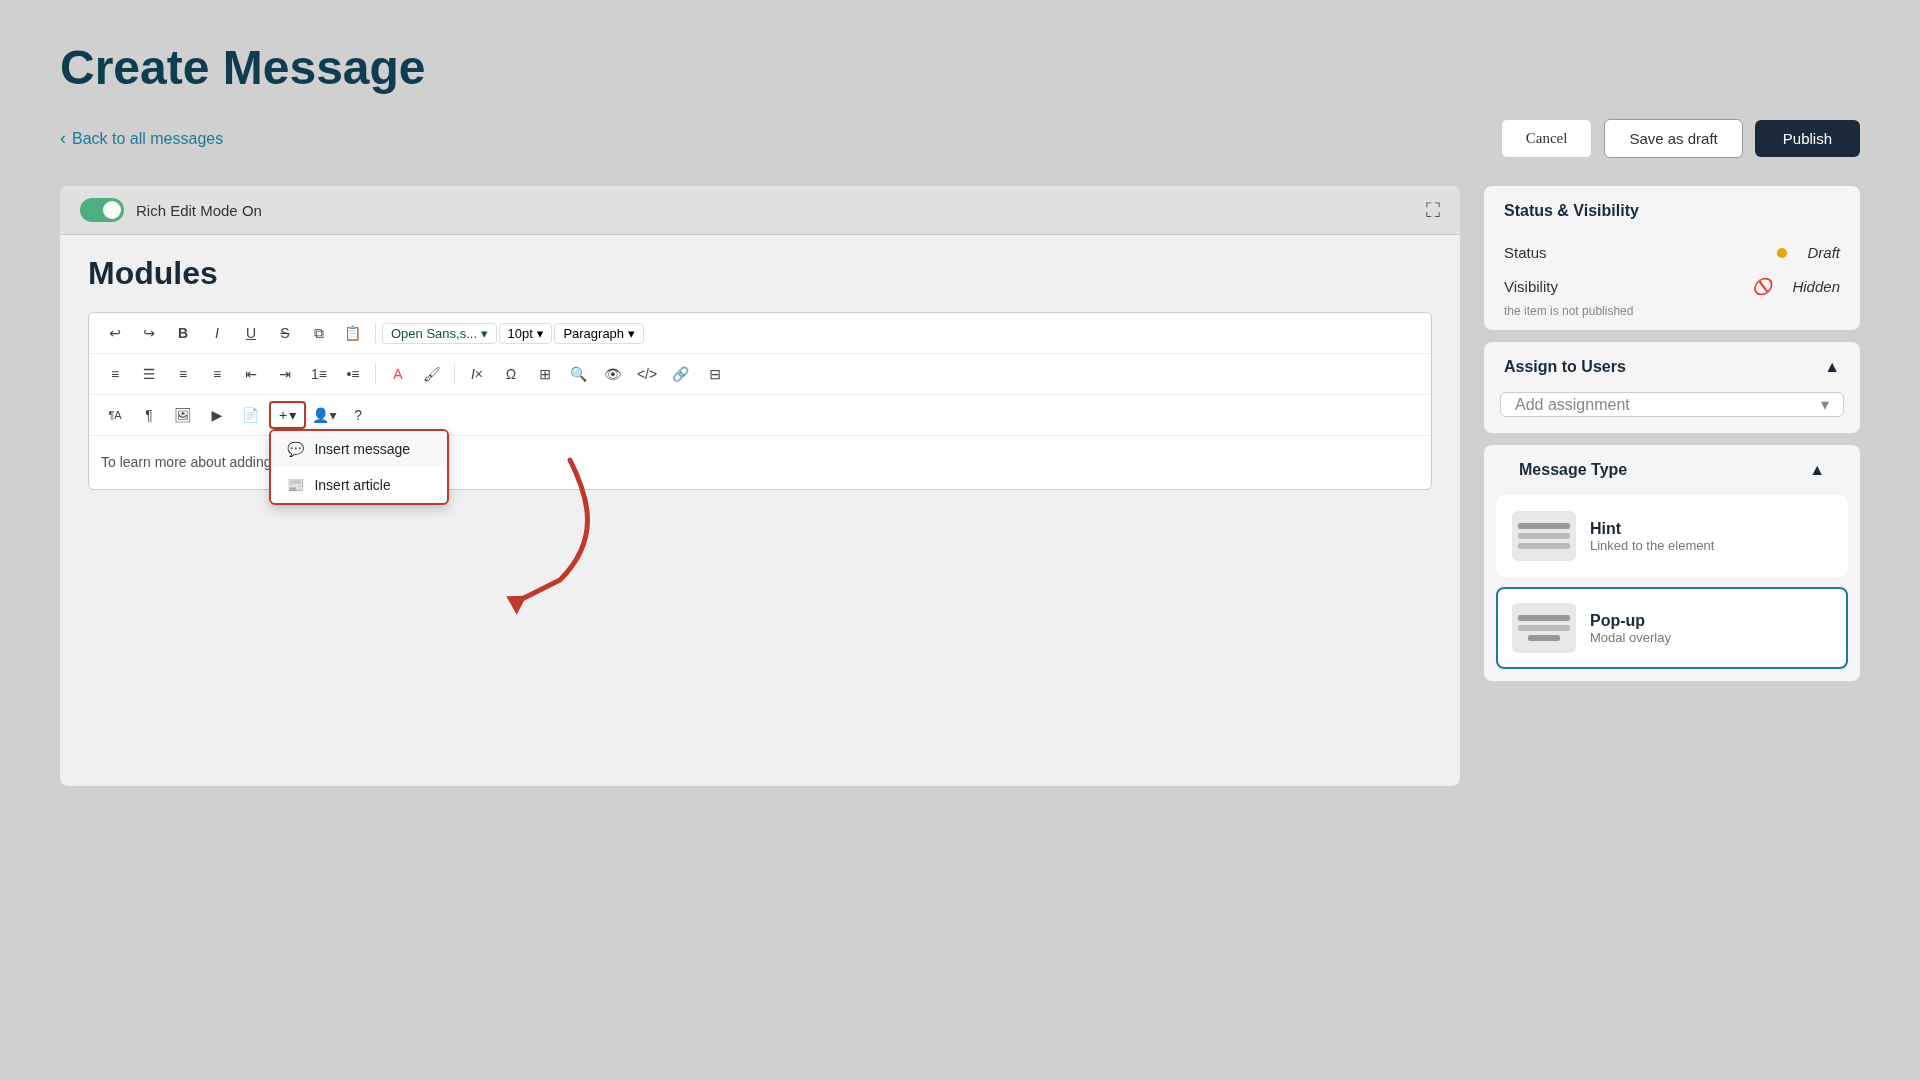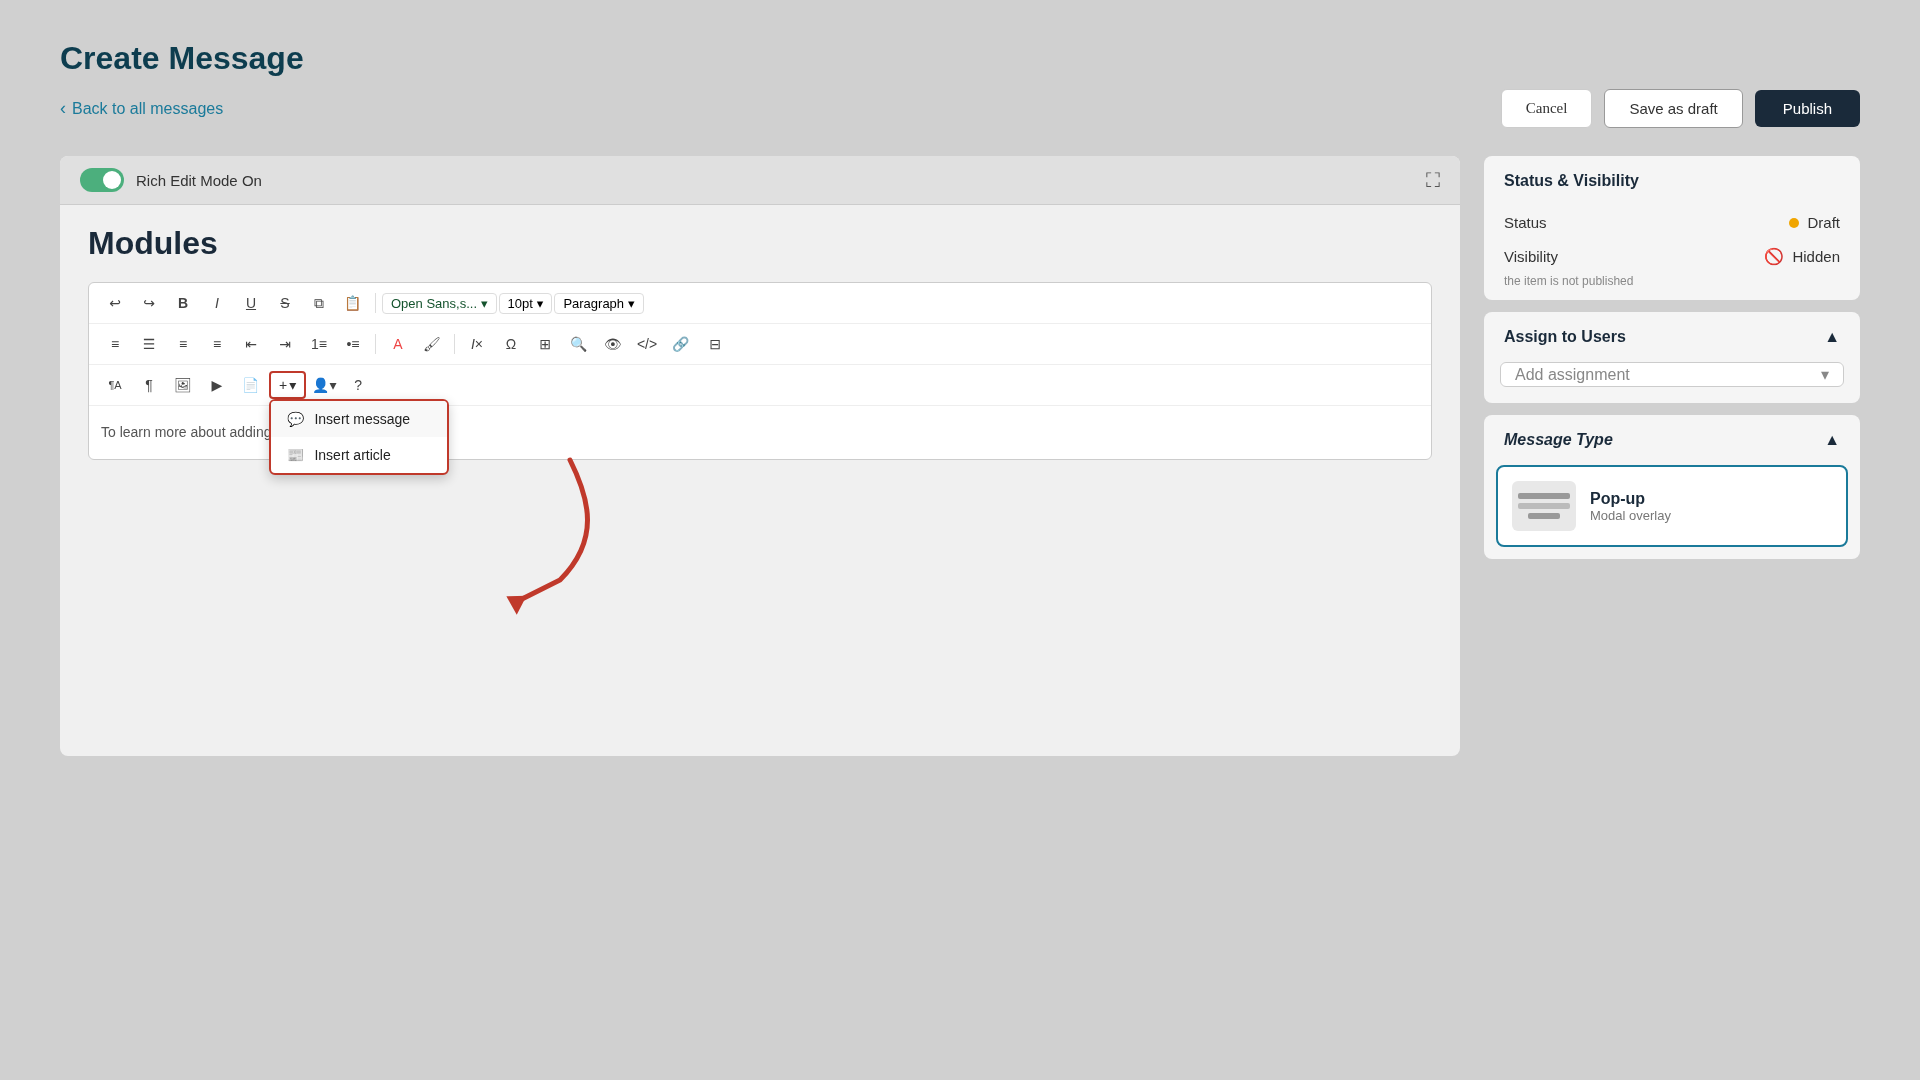--- a/index.html
+++ b/index.html
@@ -11,24 +11,24 @@
       overflow: hidden;
       position: relative;
     }
 
     .main-content {
       padding: 40px 60px 40px 60px;
       max-width: 1920px;
     }
 
     .page-title {
-      font-size: 32px;
+      font-size: 48px;
       font-weight: 700;
       color: #0d3d4f;
-      margin-bottom: 12px;
+      margin-bottom: 24px;
     }
 
     .top-bar {
       display: flex;
       align-items: center;
       justify-content: space-between;
       margin-bottom: 28px;
     }
 
     .back-link {
@@ -311,23 +311,24 @@
       align-items: center;
       justify-content: space-between;
       padding: 8px 20px;
       font-size: 15px;
       color: #333;
     }
 
     .status-value {
       display: flex;
       align-items: center;
-      gap: 8px;
+      gap: 20px;
       font-size: 15px;
       color: #333;
+      font-style: italic;
     }
 
     .status-dot {
       width: 10px;
       height: 10px;
       border-radius: 50%;
       background: #f0a500;
     }
 
     .visibility-hint {
@@ -357,26 +358,25 @@
     .message-type-section {
       background: #f5f5f5;
       border-radius: 8px;
       overflow: hidden;
     }
 
     .message-type-header {
       display: flex;
       align-items: center;
       justify-content: space-between;
-      padding: 16px 20px;
+      padding: 16px 35px;
       font-size: 16px;
       font-weight: 600;
       color: #1a2a3a;
       cursor: pointer;
-      font-style: italic;
     }
 
     .message-type-cards {
       padding: 0 12px 12px;
       display: flex;
       flex-direction: column;
       gap: 10px;
     }
 
     .type-card {
@@ -600,20 +600,31 @@
         </div>
       </div>
 
       <div class="message-type-section">
         <div class="message-type-header">
           <span>Message Type</span>
           <span>▲</span>
         </div>
         <div class="message-type-cards">
 
+          <div class="type-card">
+            <div class="type-card-icon">
+              <div class="type-card-icon-inner dark"></div>
+              <div class="type-card-icon-inner"></div>
+              <div class="type-card-icon-inner"></div>
+            </div>
+            <div>
+              <div class="type-card-text-label">Hint</div>
+              <div class="type-card-desc">Linked to the element</div>
+            </div>
+          </div>
 
           <div class="type-card selected">
             <div class="type-card-icon">
               <div class="type-card-icon-inner dark"></div>
               <div class="type-card-icon-inner"></div>
               <div class="type-card-icon-inner dark" style="width:50%;"></div>
             </div>
             <div>
               <div class="type-card-text-label">Pop-up</div>
               <div class="type-card-desc">Modal overlay</div>

